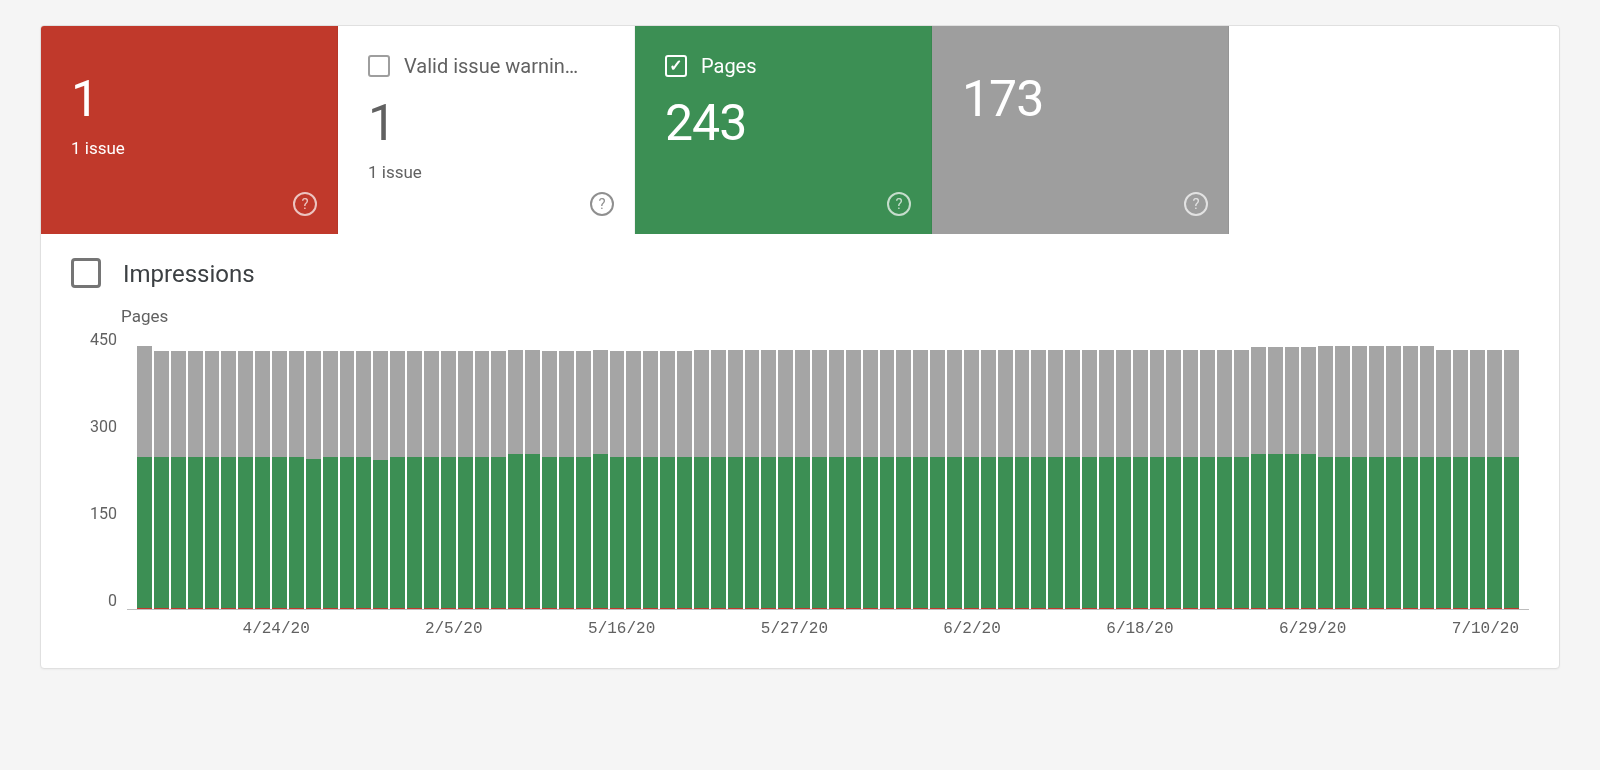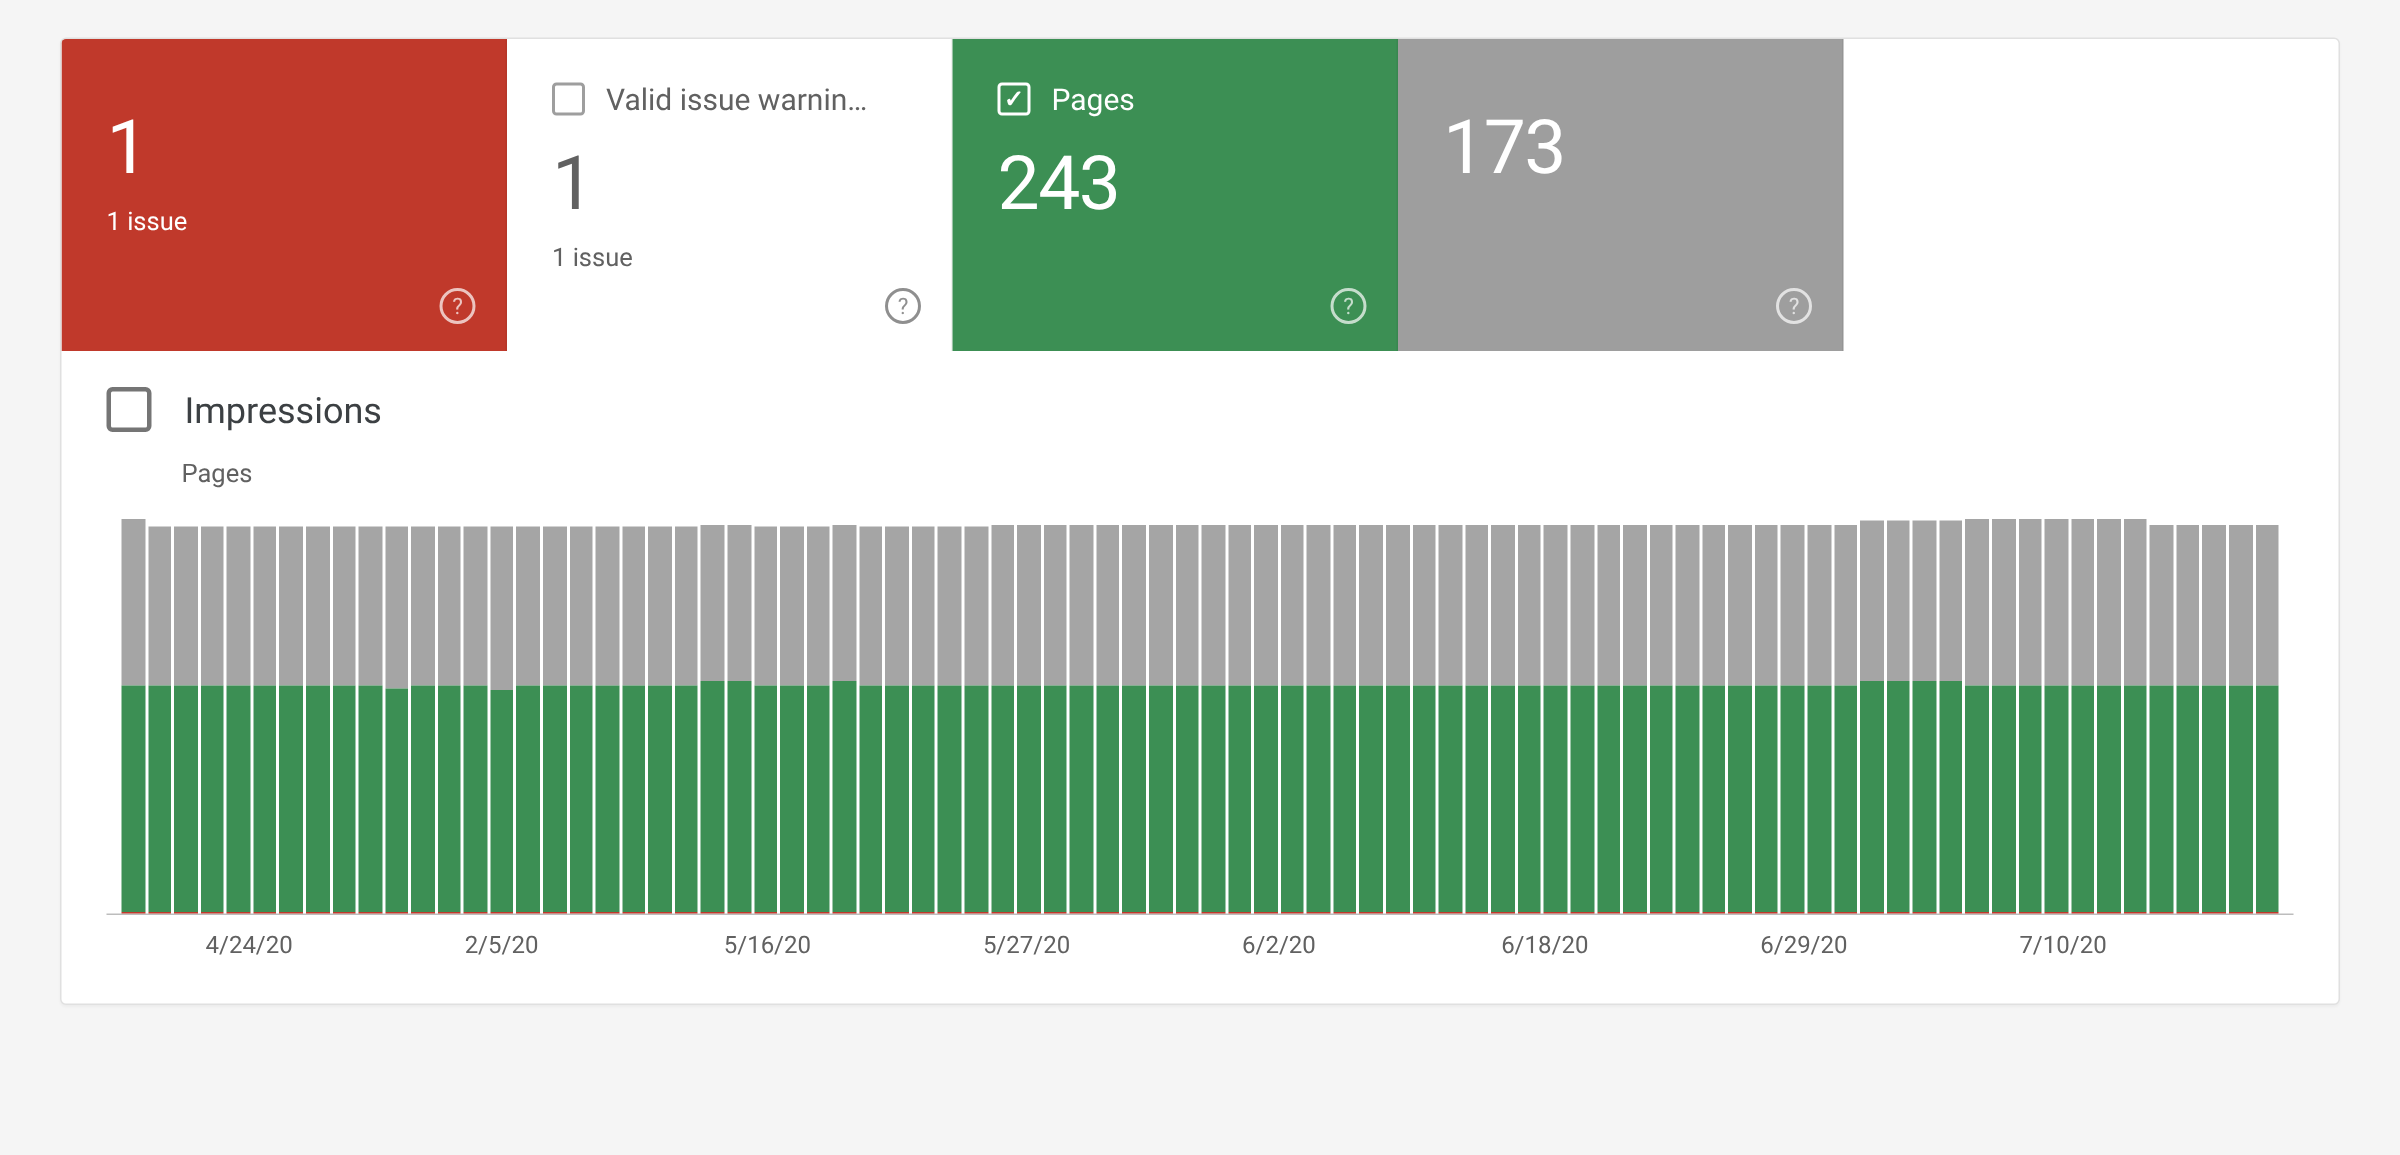--- a/index.html
+++ b/index.html
@@ -148,22 +148,23 @@
   .seg-excl  { background: #a5a5a5; }
   .x-axis {
     display: flex;
     margin-left: 56px;
     padding: 10px 10px 0 10px;
     font-size: 16px;
     color: #616161;
   }
   .x-tick {
     flex: 1;
-    text-align: left;
+    text-align: right;
     white-space: nowrap;
+    font-family: Liberation Mono, monospace;
   }
 </style>
 </head>
 <body>
 
 <div class="card">
 
   <div class="status-tabs">
 
     <div class="tab tab-error">
@@ -199,20 +200,26 @@
   </div>
 
   <div class="impressions-row">
     <span class="big-cb"></span>
     <span class="lbl">Impressions</span>
   </div>
 
   <div class="chart-wrap">
     <div class="y-title">Pages</div>
     <div class="plot">
+      <div class="y-axis" id="y-axis">
+          <span>450</span>
+          <span>300</span>
+          <span>150</span>
+          <span>0</span>
+        </div>
       <div class="bars-area">
         <div class="bars" id="bars">
             <div class="bar">
               <div class="seg-error" style="height: 0.622222px;"></div>
               <div class="seg-valid" style="height: 151.2px;"></div>
               <div class="seg-excl" style="height: 110.756px;"></div>
             </div>
             <div class="bar">
               <div class="seg-error" style="height: 0.622222px;"></div>
               <div class="seg-valid" style="height: 151.2px;"></div>

